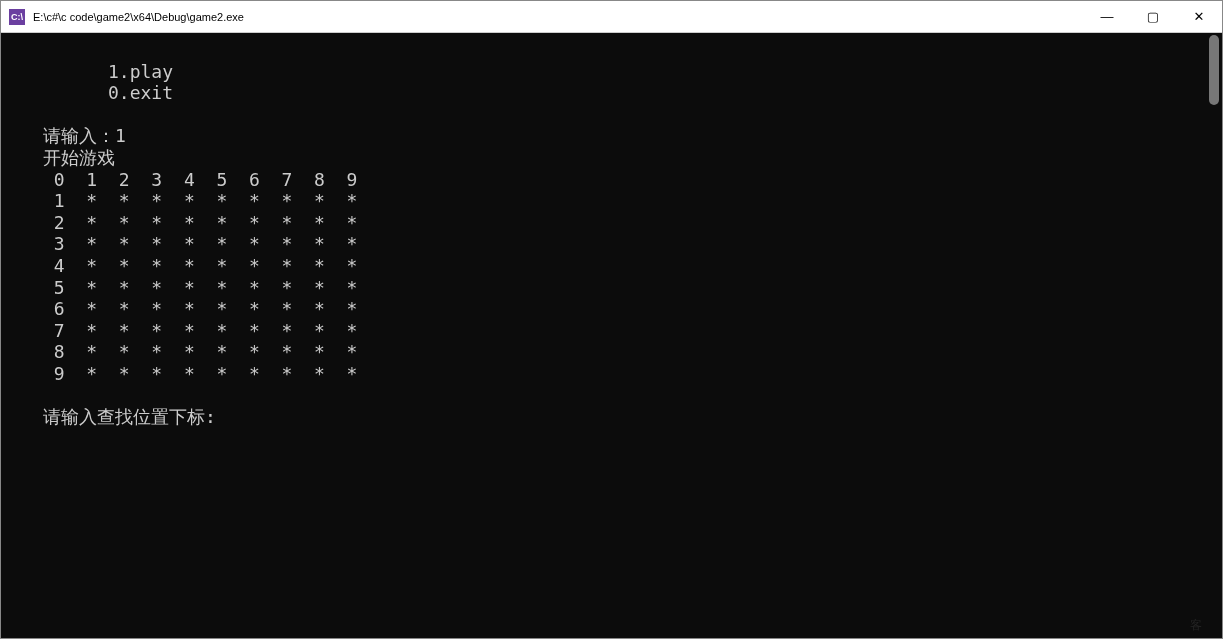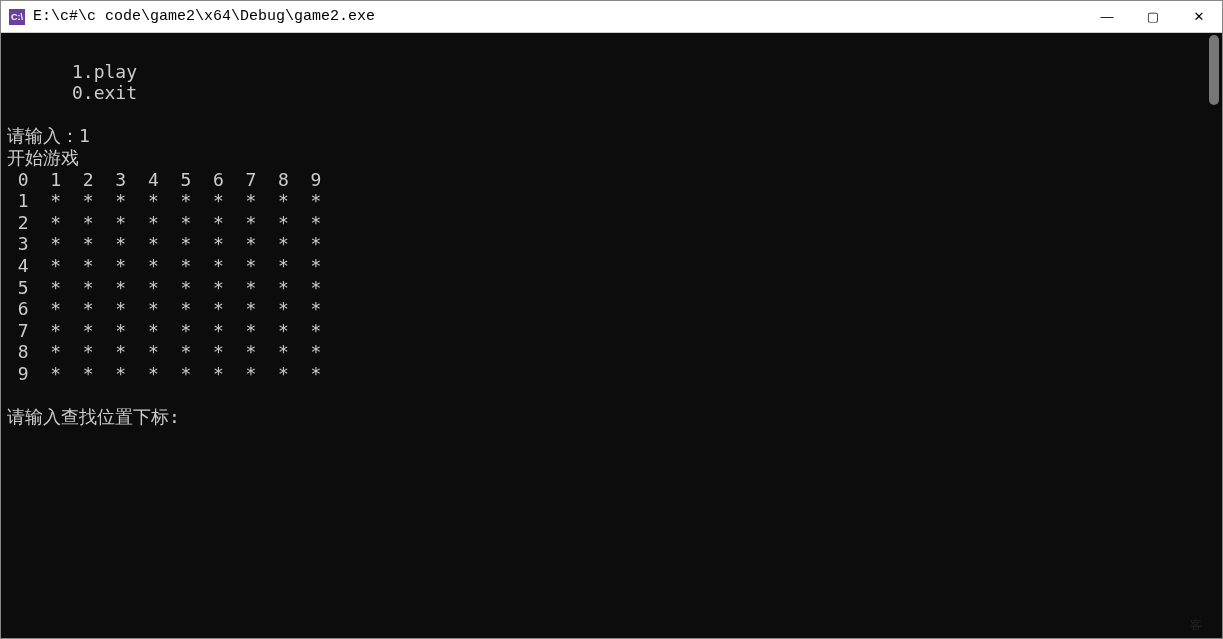--- a/index.html
+++ b/index.html
@@ -38,23 +38,22 @@
       margin-right: 8px;
       display: flex;
       align-items: center;
       justify-content: center;
       font-size: 9px;
       color: #fff;
       font-weight: bold;
     }
     .title-text {
       flex: 1;
-      font-size: 15px;
+      font-size: 11px;
       color: #000;
-      font-family: Liberation Mono, monospace;
     }
     .window-controls {
       display: flex;
       height: 100%;
     }
     .window-control {
       width: 46px;
       height: 100%;
       display: flex;
       align-items: center;
@@ -71,20 +70,21 @@
     }
     .console-content {
       flex: 1;
       padding: 6px 0 0 6px;
       font-family: "NSimSun", "SimSun", "Consolas", monospace;
       font-size: 18px;
       color: #cccccc;
       white-space: pre;
       line-height: 1.2;
       overflow: hidden;
+      margin-left: 36px;
     }
     .scrollbar {
       width: 16px;
       background: #0c0c0c;
       position: relative;
     }
     .scrollbar-thumb {
       position: absolute;
       top: 2px;
       left: 3px;

